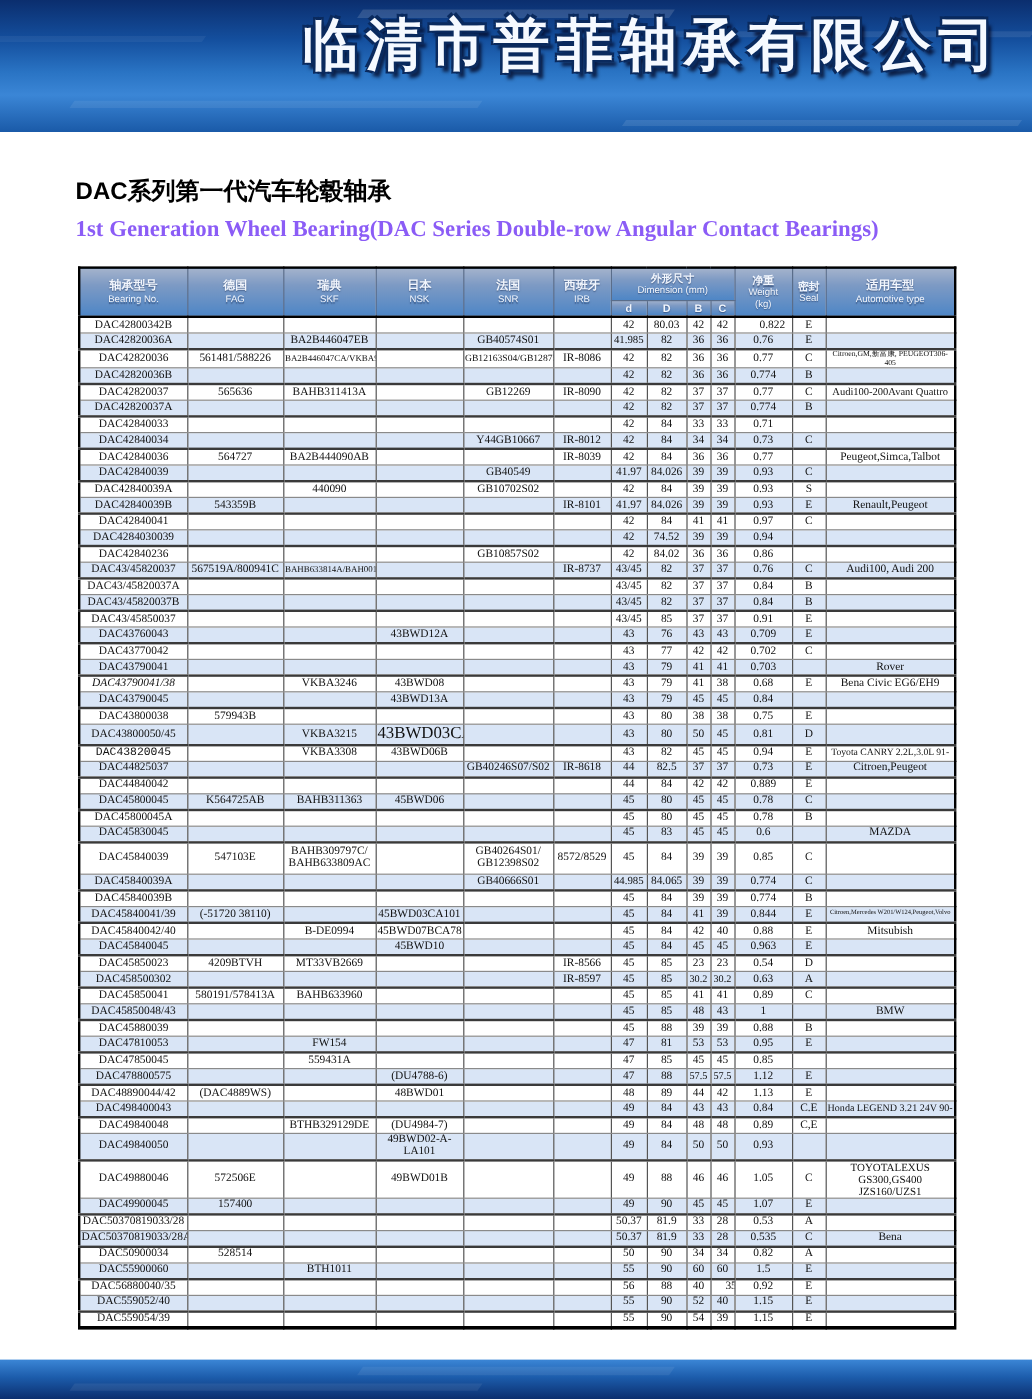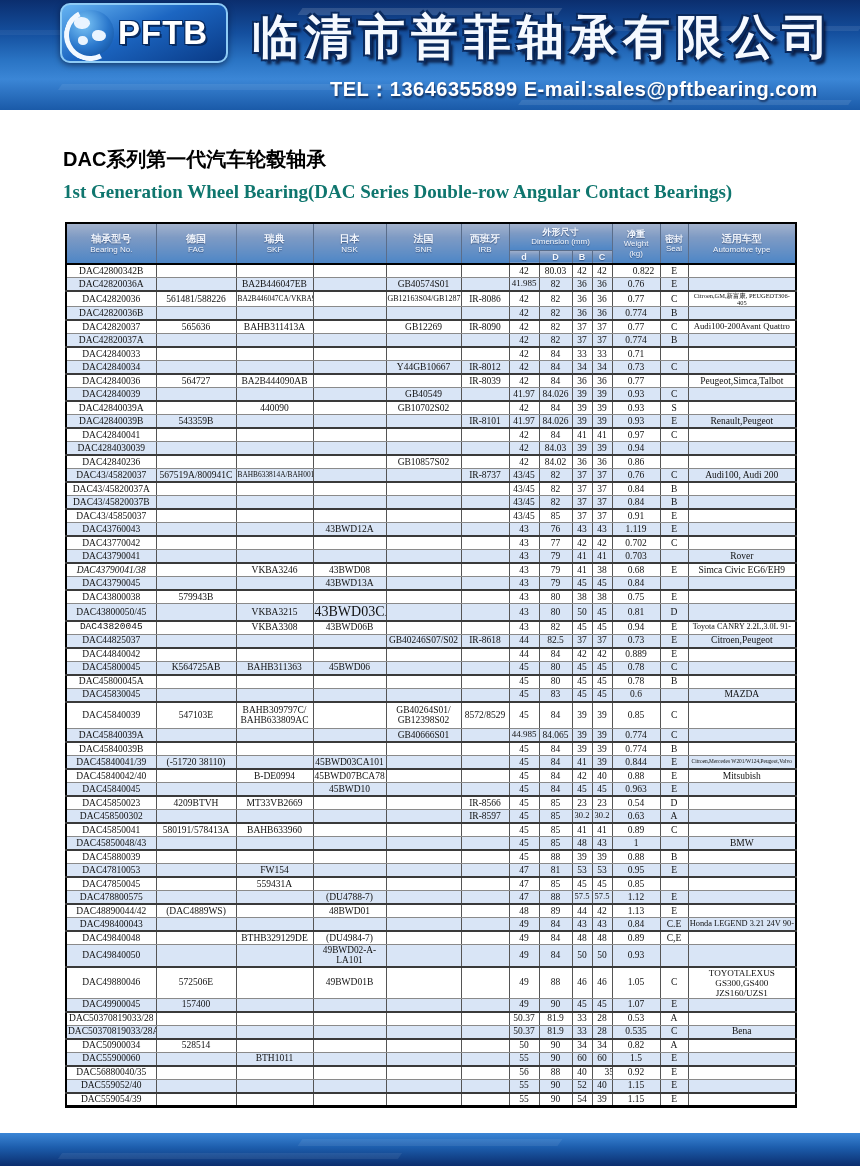--- a/index.html
+++ b/index.html
@@ -34,21 +34,21 @@
     text-shadow:2px 2px 0 #072a60, -1px -1px 0 #072a60, 1px -1px 0 #072a60, -1px 1px 0 #072a60; }
   .company { position:absolute; left:252px; top:6px; width:600px; font-size:47px; font-weight:bold;
     letter-spacing:6px; color:#f5f9ff; white-space:nowrap;
     text-shadow:-2px -2px 0 #0a2a5e, 2px -2px 0 #0a2a5e, -2px 2px 0 #0a2a5e, 2px 2px 0 #0a2a5e, 4px 5px 3px rgba(0,0,25,.75); }
   .contact { position:absolute; left:330px; top:76px; font-size:20px; font-weight:bold; color:#ffffff;
     letter-spacing:.5px; text-shadow:1px 2px 2px rgba(0,10,40,.6); white-space:nowrap; }
 
   
   .title-block { position:absolute; left:63px; top:146px; }
   .title-zh { font-size:20px; font-weight:bold; color:#000; font-family:"Liberation Sans",sans-serif; }
-  .title-en { margin-top:8px; font-size:19px; font-weight:bold; color:#0f766e; font-family:"Liberation Serif",serif; }
+  .title-en { margin-top:8px; font-size:19px; font-weight:bold; color:#8b5cf6; font-family:"Liberation Serif",serif; }
 
   
   table.cat { position:absolute; left:65px; top:222px; width:730px; border-collapse:collapse;
     table-layout:fixed; font-family:"Liberation Serif",serif; }
   table.cat { border:2px solid #000; border-bottom-width:3px; }
   thead th { background:linear-gradient(180deg,#a3b2cc 0%,#7d9ac4 35%,#4e86c6 100%);
     color:#f2f6fd; font-family:"Liberation Sans",sans-serif; font-weight:bold;
     border:1px solid #5a6d8a; text-align:center; vertical-align:middle; line-height:1.15;
     text-shadow:0 1px 1px rgba(30,50,90,.6); }
   thead tr.main th { height:27px; }
@@ -72,31 +72,21 @@
 <body>
 
 <div class="page">
 
   <div class="banner">
     <div class="streak s1"></div>
     <div class="streak s2"></div>
     <div class="streak s3"></div>
     <div class="streak s4"></div>
     <div class="streak s5"></div>
-    <div class="logo">
-      <div class="globe">
-        <i class="g1"></i>
-          <i class="g2"></i>
-          <i class="g3"></i>
-      </div>
-      <div class="swoosh"></div>
-      <div class="logo-word">PFTB</div>
-    </div>
     <div class="company">临清市普菲轴承有限公司</div>
-    <div class="contact">TEL：13646355899  E-mail:sales@pftbearing.com</div>
   </div>
 
   <div class="title-block">
     <div class="title-zh">DAC系列第一代汽车轮毂轴承</div>
     <div class="title-en">1st Generation Wheel Bearing(DAC Series Double-row Angular Contact Bearings)</div>
   </div>
 
   <table class="cat">
     <colgroup>
       <col style="width:90px">
@@ -361,21 +351,21 @@
           <td style="font-size: 9.5px;"></td>
         </tr>
         <tr class="alt">
           <td style="font-size: 9.5px;">DAC4284030039</td>
           <td style="font-size: 9.5px;"></td>
           <td style="font-size: 9.5px;"></td>
           <td style="font-size: 9.5px;"></td>
           <td style="font-size: 9.5px;"></td>
           <td style="font-size: 9.5px;"></td>
           <td style="font-size: 9.5px;">42</td>
-          <td style="font-size: 9.5px;">84.03</td>
+          <td style="font-size: 9.5px;">74.52</td>
           <td style="font-size: 9.5px;">39</td>
           <td style="font-size: 9.5px;">39</td>
           <td style="font-size: 9.5px;">0.94</td>
           <td style="font-size: 9.5px;"></td>
           <td style="font-size: 9.5px;"></td>
         </tr>
         <tr>
           <td style="font-size: 9.5px;">DAC42840236</td>
           <td style="font-size: 9.5px;"></td>
           <td style="font-size: 9.5px;"></td>
@@ -454,21 +444,21 @@
           <td style="font-size: 9.5px;">DAC43760043</td>
           <td style="font-size: 9.5px;"></td>
           <td style="font-size: 9.5px;"></td>
           <td style="font-size: 9.5px;">43BWD12A</td>
           <td style="font-size: 9.5px;"></td>
           <td style="font-size: 9.5px;"></td>
           <td style="font-size: 9.5px;">43</td>
           <td style="font-size: 9.5px;">76</td>
           <td style="font-size: 9.5px;">43</td>
           <td style="font-size: 9.5px;">43</td>
-          <td style="font-size: 9.5px;">1.119</td>
+          <td style="font-size: 9.5px;">0.709</td>
           <td style="font-size: 9.5px;">E</td>
           <td style="font-size: 9.5px;"></td>
         </tr>
         <tr>
           <td style="font-size: 9.5px;">DAC43770042</td>
           <td style="font-size: 9.5px;"></td>
           <td style="font-size: 9.5px;"></td>
           <td style="font-size: 9.5px;"></td>
           <td style="font-size: 9.5px;"></td>
           <td style="font-size: 9.5px;"></td>
@@ -501,21 +491,21 @@
           <td style="font-size: 9.5px;">VKBA3246</td>
           <td style="font-size: 9.5px;">43BWD08</td>
           <td style="font-size: 9.5px;"></td>
           <td style="font-size: 9.5px;"></td>
           <td style="font-size: 9.5px;">43</td>
           <td style="font-size: 9.5px;">79</td>
           <td style="font-size: 9.5px;">41</td>
           <td style="font-size: 9.5px;">38</td>
           <td style="font-size: 9.5px;">0.68</td>
           <td style="font-size: 9.5px;">E</td>
-          <td style="font-size: 9.5px;">Simca Civic EG6/EH9</td>
+          <td style="font-size: 9.5px;">Bena Civic EG6/EH9</td>
         </tr>
         <tr class="alt">
           <td style="font-size: 9.5px;">DAC43790045</td>
           <td style="font-size: 9.5px;"></td>
           <td style="font-size: 9.5px;"></td>
           <td style="font-size: 9.5px;">43BWD13A</td>
           <td style="font-size: 9.5px;"></td>
           <td style="font-size: 9.5px;"></td>
           <td style="font-size: 9.5px;">43</td>
           <td style="font-size: 9.5px;">79</td>
@@ -839,21 +829,21 @@
           <td style="font-size: 9.5px;">45</td>
           <td style="font-size: 9.5px;">45</td>
           <td style="font-size: 9.5px;">0.85</td>
           <td style="font-size: 9.5px;"></td>
           <td style="font-size: 9.5px;"></td>
         </tr>
         <tr class="alt">
           <td style="font-size: 9.5px;">DAC478800575</td>
           <td style="font-size: 9.5px;"></td>
           <td style="font-size: 9.5px;"></td>
-          <td style="font-size: 9.5px;">(DU4788-7)</td>
+          <td style="font-size: 9.5px;">(DU4788-6)</td>
           <td style="font-size: 9.5px;"></td>
           <td style="font-size: 9.5px;"></td>
           <td style="font-size: 9.5px;">47</td>
           <td style="font-size: 9.5px;">88</td>
           <td style="font-size: 8.5px;">57.5</td>
           <td style="font-size: 8.5px;">57.5</td>
           <td style="font-size: 9.5px;">1.12</td>
           <td style="font-size: 9.5px;">E</td>
           <td style="font-size: 9.5px;"></td>
         </tr>

